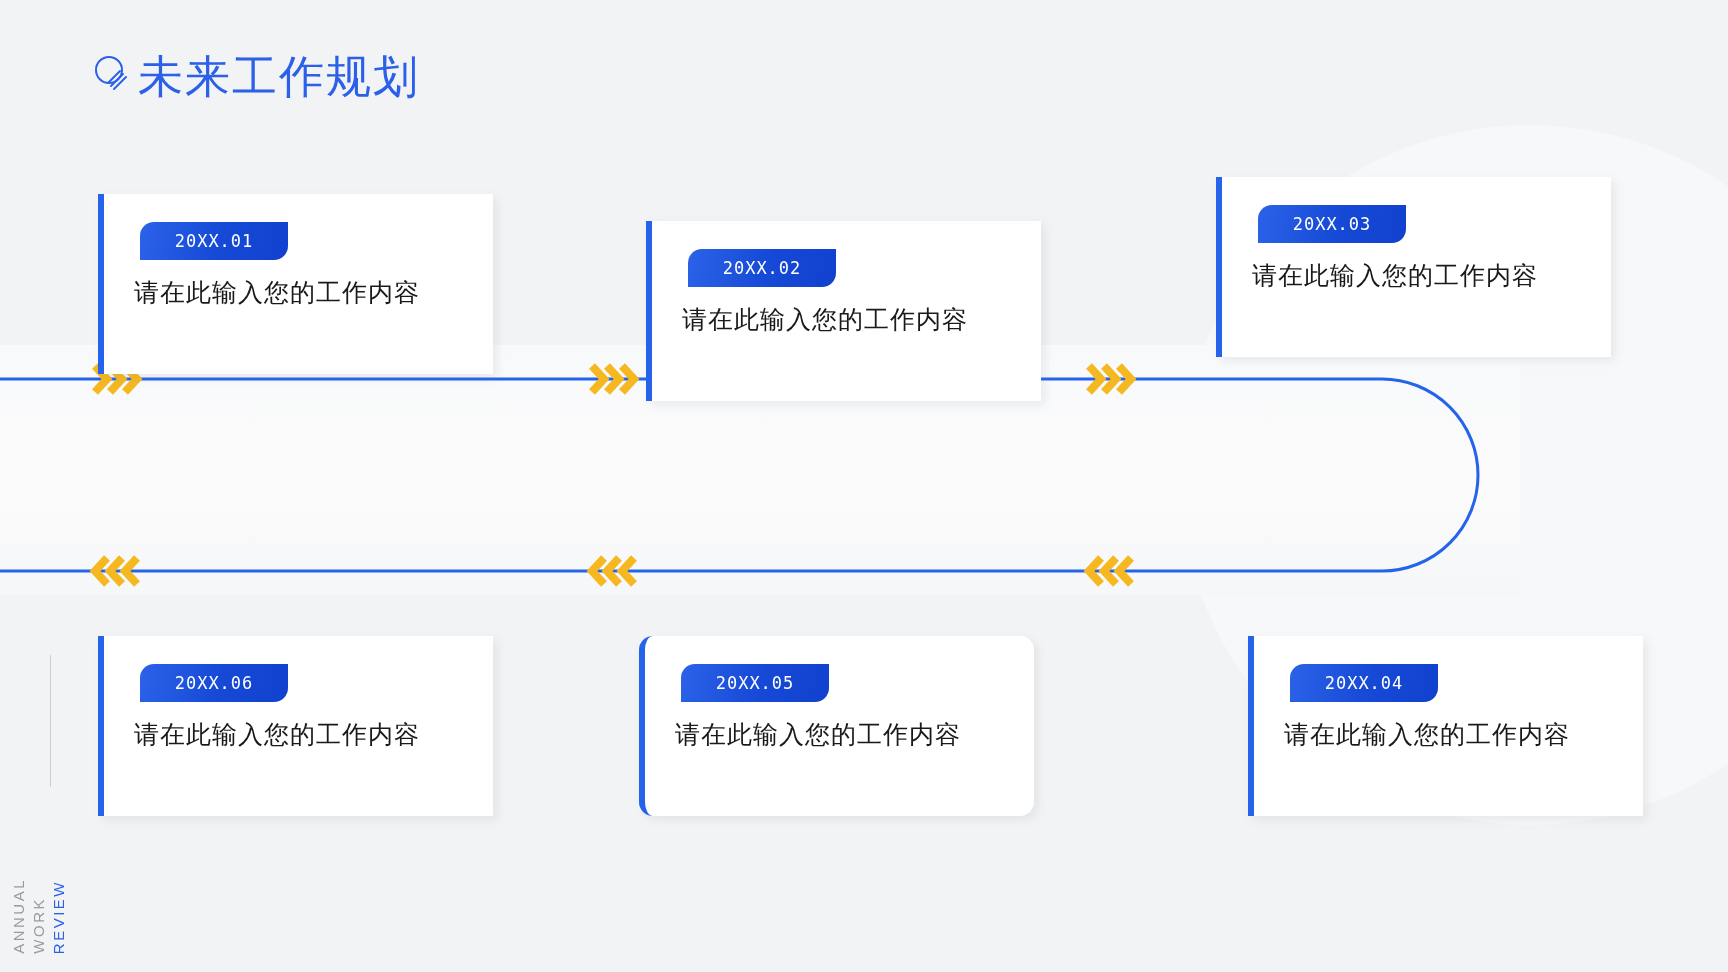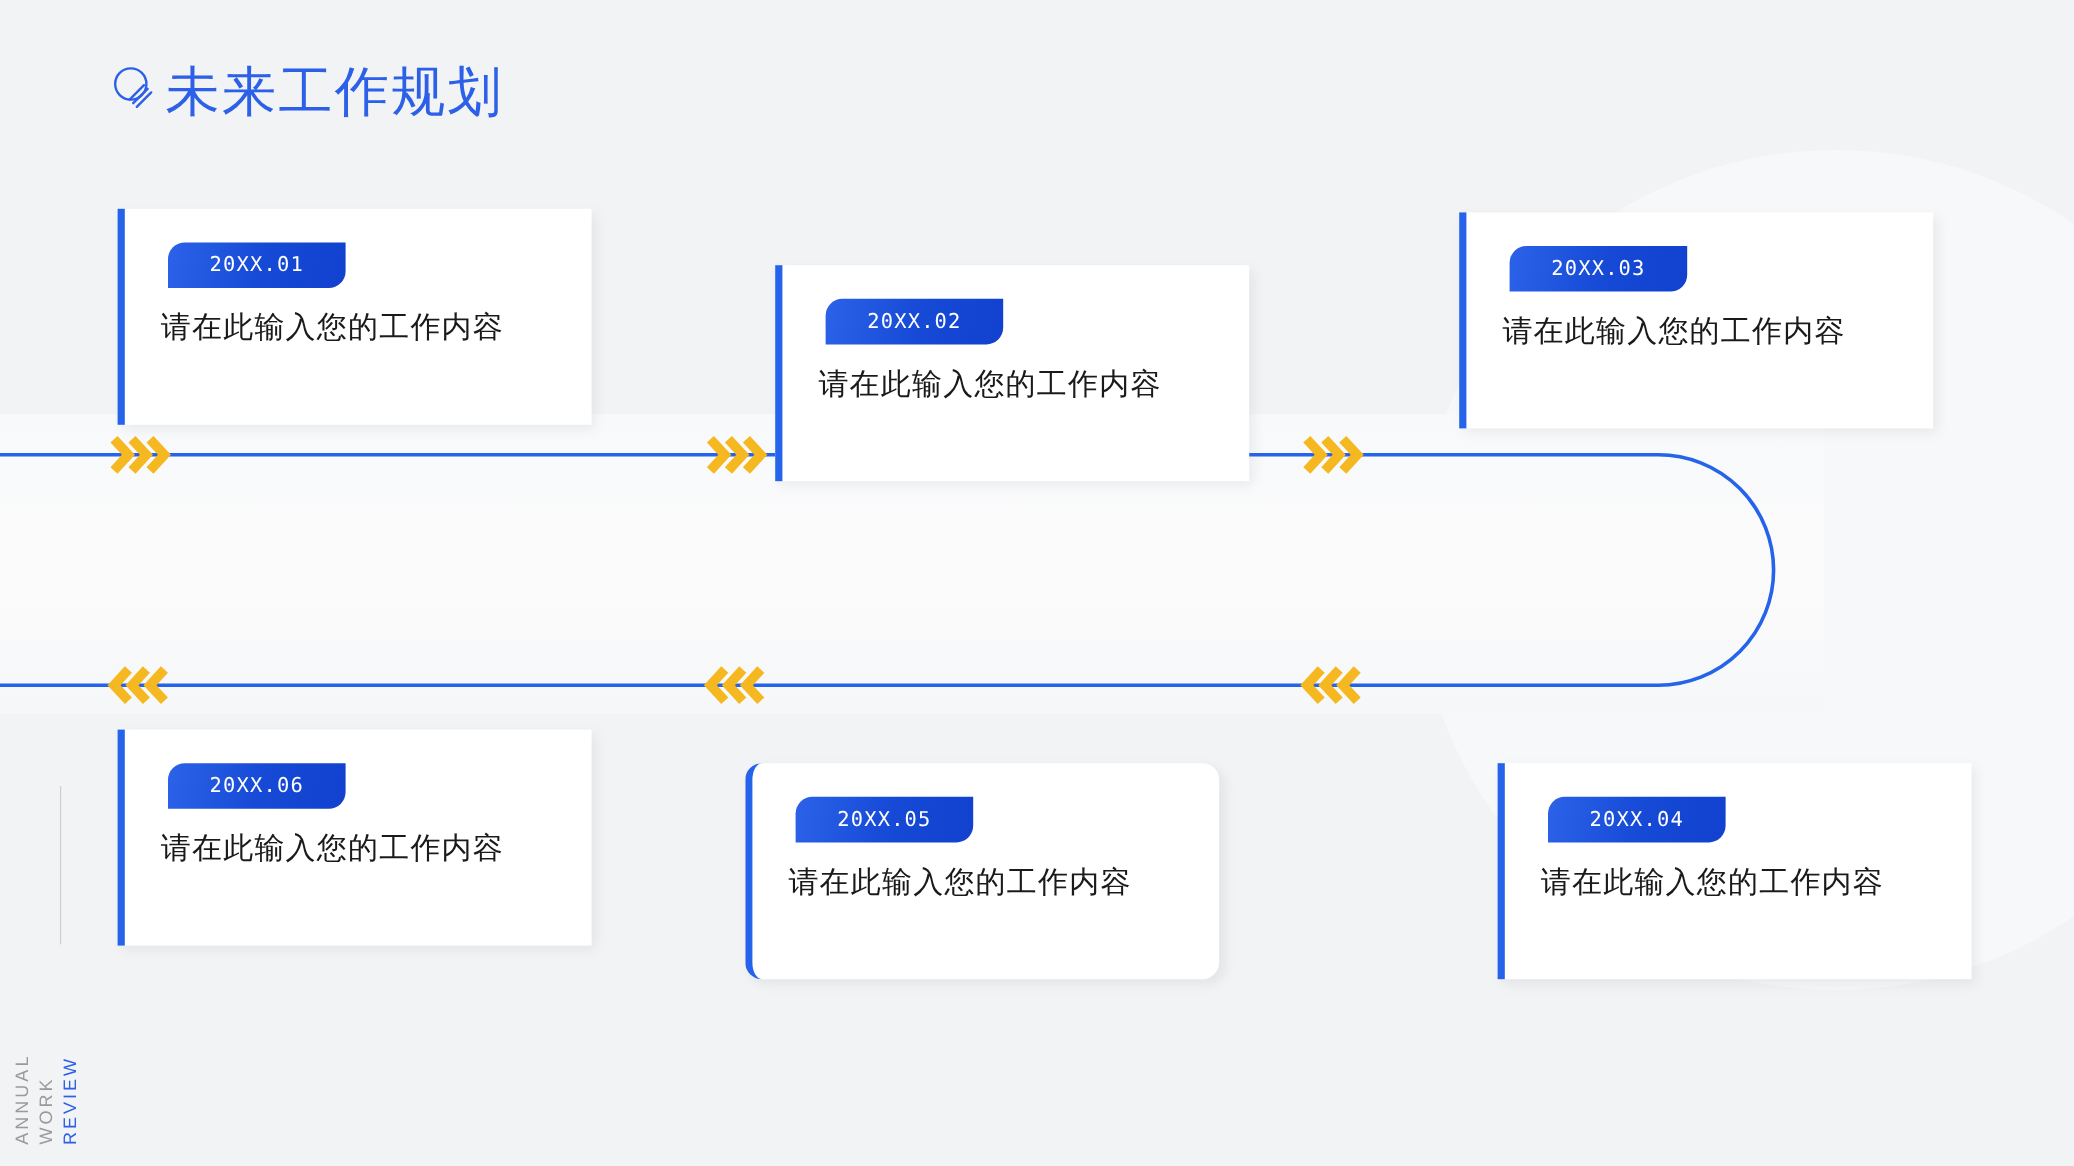--- a/index.html
+++ b/index.html
@@ -142,49 +142,49 @@
     <path d="M619 558 L607 571 L619 584" fill="none" stroke="#f5b820" stroke-width="8"></path>
     <path d="M604 558 L592 571 L604 584" fill="none" stroke="#f5b820" stroke-width="8"></path>
   </g>
   <g>
     <path d="M1131 558 L1119 571 L1131 584" fill="none" stroke="#f5b820" stroke-width="8"></path>
     <path d="M1116 558 L1104 571 L1116 584" fill="none" stroke="#f5b820" stroke-width="8"></path>
     <path d="M1101 558 L1089 571 L1101 584" fill="none" stroke="#f5b820" stroke-width="8"></path>
   </g>
 </svg>
 
-<div class="card" style="left:98px;  top:174px;">
+<div class="card" style="left:98px;  top:194px;">
   <div class="card-badge">
     <span>20XX.01</span>
   </div>
   <div class="card-text">请在此输入您的工作内容</div>
 </div>
 
 <div class="card" style="left:646px; top:177px;margin-top:44px;">
   <div class="card-badge">
     <span>20XX.02</span>
   </div>
   <div class="card-text">请在此输入您的工作内容</div>
 </div>
 
 <div class="card" style="left:1216px; top:177px;padding-left:44px;">
   <div class="card-badge">
     <span>20XX.03</span>
   </div>
   <div class="card-text">请在此输入您的工作内容</div>
 </div>
 
-<div class="card" style="left:98px;  top:608px;">
+<div class="card" style="left:98px;  top:636px;">
   <div class="card-badge">
     <span>20XX.06</span>
   </div>
   <div class="card-text">请在此输入您的工作内容</div>
 </div>
 
-<div class="card" style="left:621px; top:636px;border-radius:14px;">
+<div class="card" style="left:639px; top:636px;border-radius:14px;">
   <div class="card-badge">
     <span>20XX.05</span>
   </div>
   <div class="card-text">请在此输入您的工作内容</div>
 </div>
 
 <div class="card" style="left:1248px; top:636px;">
   <div class="card-badge">
     <span>20XX.04</span>
   </div>

